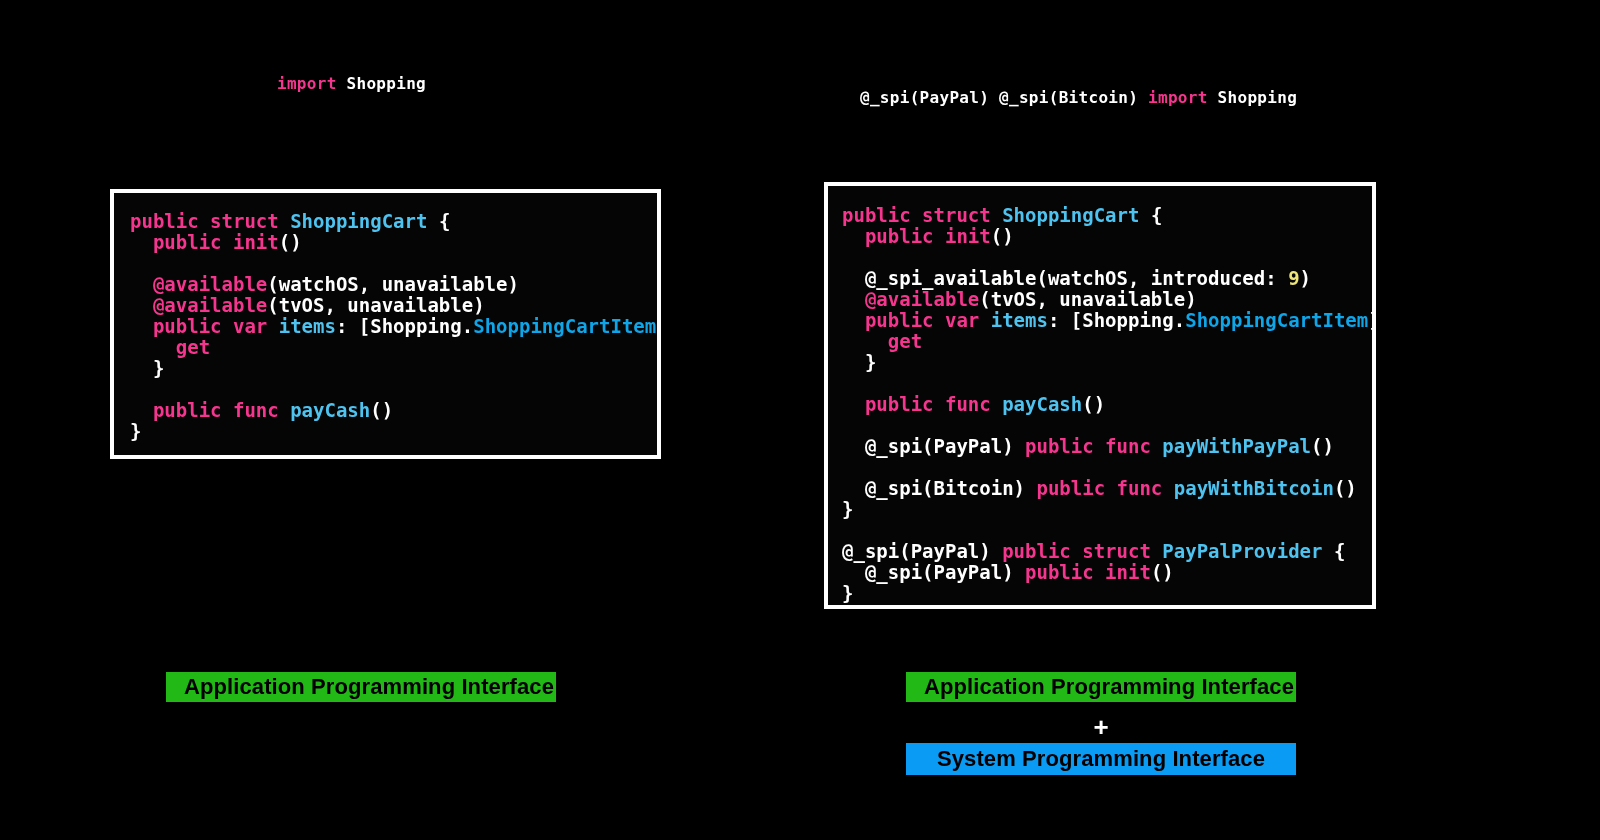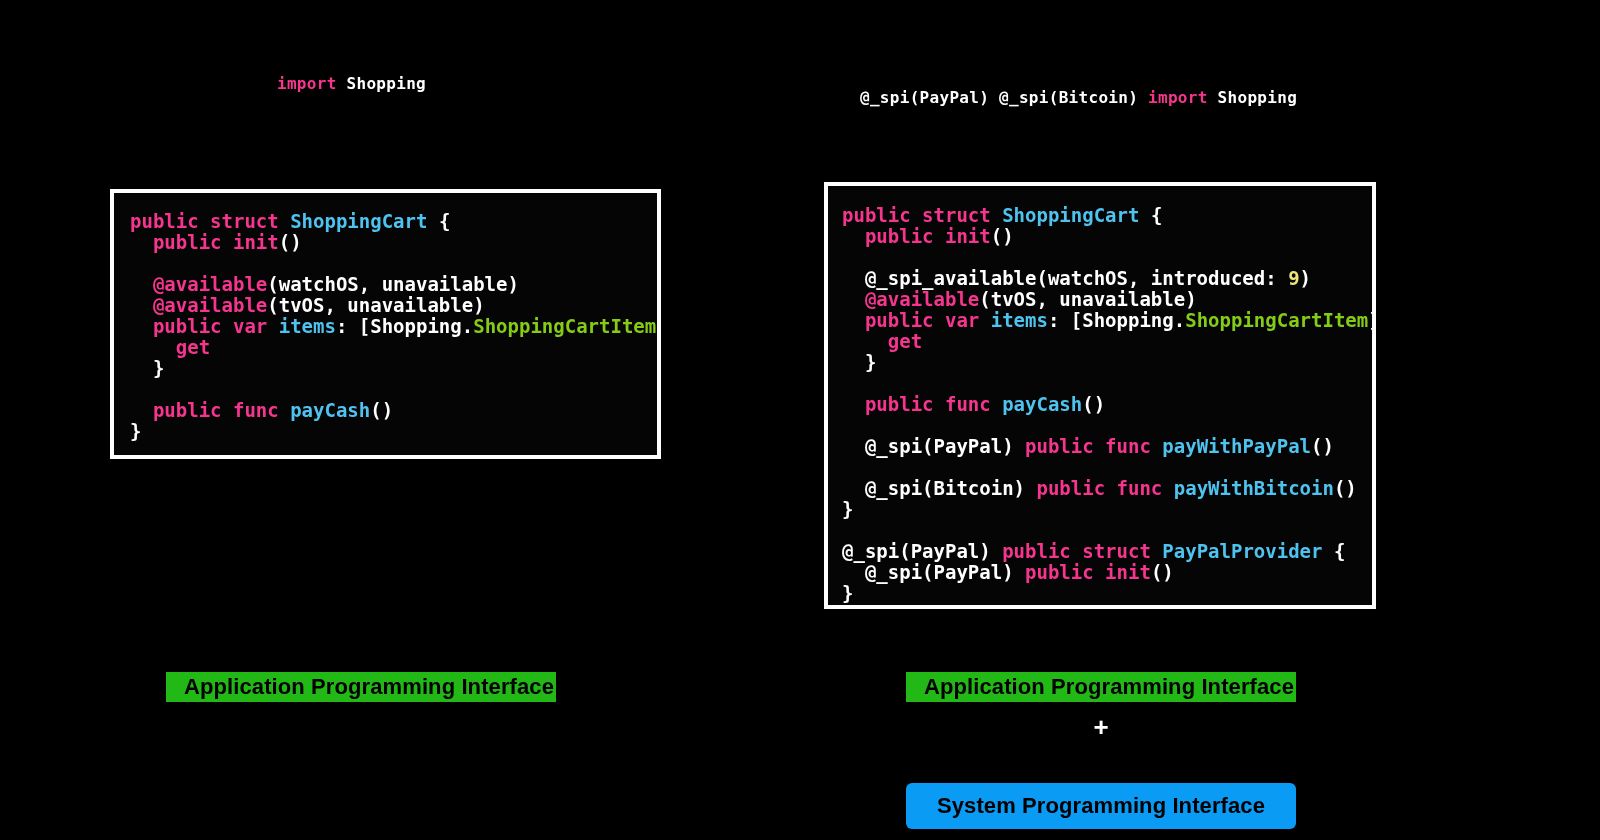--- a/index.html
+++ b/index.html
@@ -60,21 +60,21 @@
   #code-box-left .code-body  { padding: 18px 0 0 16px; }
   #code-box-right .code-body { padding: 19px 0 0 14px; }
 
   .code-line { height: 21px; }
   .code-line.blank { height: 21px; }
 
   
   .tok-kw    { color: #f6358f; }   
   .tok-type  { color: #4ec3f0; margin-top: 25px; }   
   .tok-attr  { color: #f6358f; }   
-  .tok-mint  { color: #84cc16; }   
+  .tok-mint  { color: #0ea5e9; }   
   .tok-num   { color: #ede47a; }   
   .tok-plain { color: #ffffff; }
 
   
   .badge {
     position: absolute;
     box-sizing: border-box;
     display: flex;
     align-items: center;
     justify-content: center;
@@ -83,21 +83,21 @@
     font-weight: bold;
     letter-spacing: 0.1px;
     color: #000000;
     white-space: nowrap;
   }
   .badge-api { background: #22b816; padding-left: 16px; }
   .badge-spi { background: #0a9bf5; }
 
   #badge-api-left  { left: 166px; top: 672px; width: 390px; height: 30px; }
   #badge-api-right { left: 906px; top: 672px; width: 390px; height: 30px; }
-  #badge-spi-right { left: 906px; top: 783px; width: 390px; height: 46px; border-radius: 6px; }
+  #badge-spi-right { left: 906px; top: 743px; width: 390px; height: 32px; }
 
   .plus-sign {
     position: absolute;
     left: 906px;
     top: 712px;
     width: 390px;
     height: 30px;
     display: flex;
     align-items: center;
     justify-content: center;

